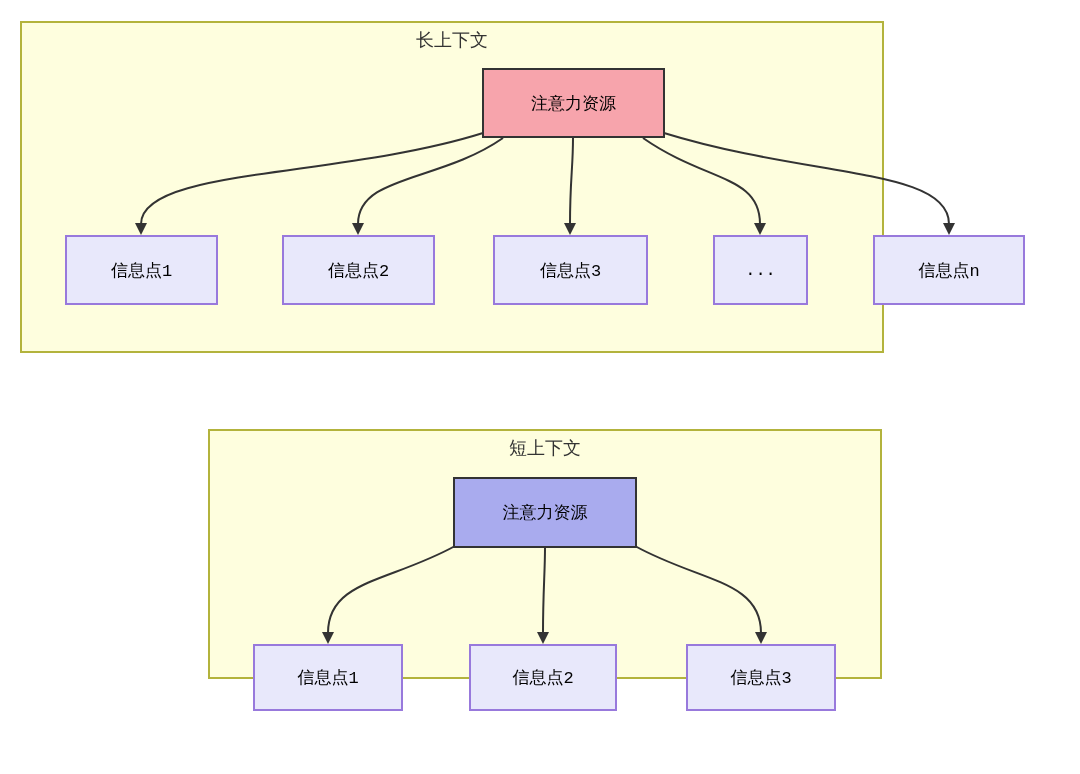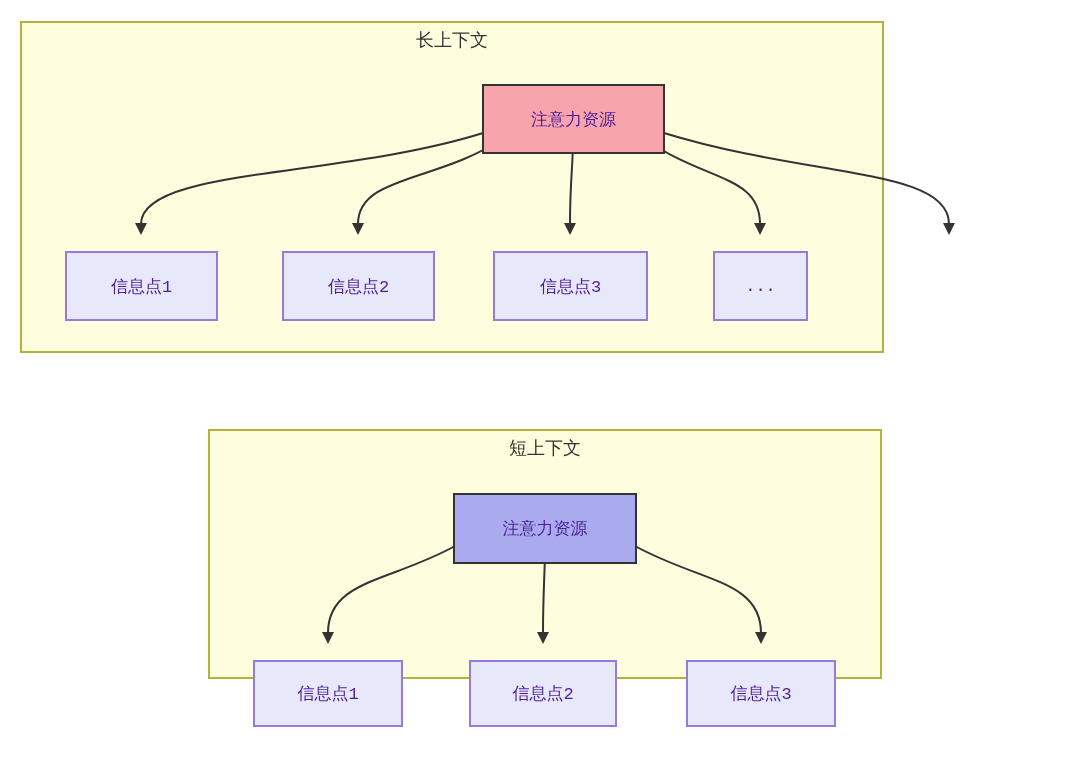--- a/index.html
+++ b/index.html
@@ -27,24 +27,23 @@
 
   .arrow-layer { position:absolute; left:0; top:0; z-index:1; }
 
   .node {
     position:absolute;
     box-sizing:border-box;
     display:flex;
     align-items:center;
     justify-content:center;
     font-size:17px;
-    color:#4c1d95;
+    color:#000000;
     z-index:2;
     text-align:center;
-    margin-top:16px;
   }
   .attention { border:2.5px solid #333333; }
   .attention-long  { left:482px; top:68px;  width:183px; height:70px; background:#F7A4AC; }
   .attention-short { left:453px; top:477px; width:184px; height:71px; background:#A9ABEE; }
 
   .info { background:#E8E8FB; border:2px solid #9879DC;font-family:Liberation Mono, monospace; }
   
   .info-l1 { left:65px;  top:235px; width:153px; height:70px; }
   .info-l2 { left:282px; top:235px; width:153px; height:70px; }
   .info-l3 { left:493px; top:235px; width:155px; height:70px; }
@@ -94,20 +93,21 @@
       <polygon points="755,632 767,632 761,644"></polygon>
     </g>
   </svg>
 
   <div class="node attention attention-long">注意力资源</div>
 
   <div class="node info info-l1">信息点1</div>
   <div class="node info info-l2">信息点2</div>
   <div class="node info info-l3">信息点3</div>
   <div class="node info info-l4">...</div>
+  <div class="node info info-l5">信息点n</div>
 
   <div class="node attention attention-short">注意力资源</div>
 
   <div class="node info info-s1">信息点1</div>
   <div class="node info info-s2">信息点2</div>
   <div class="node info info-s3">信息点3</div>
 
 </div>
 
 </body></html>

